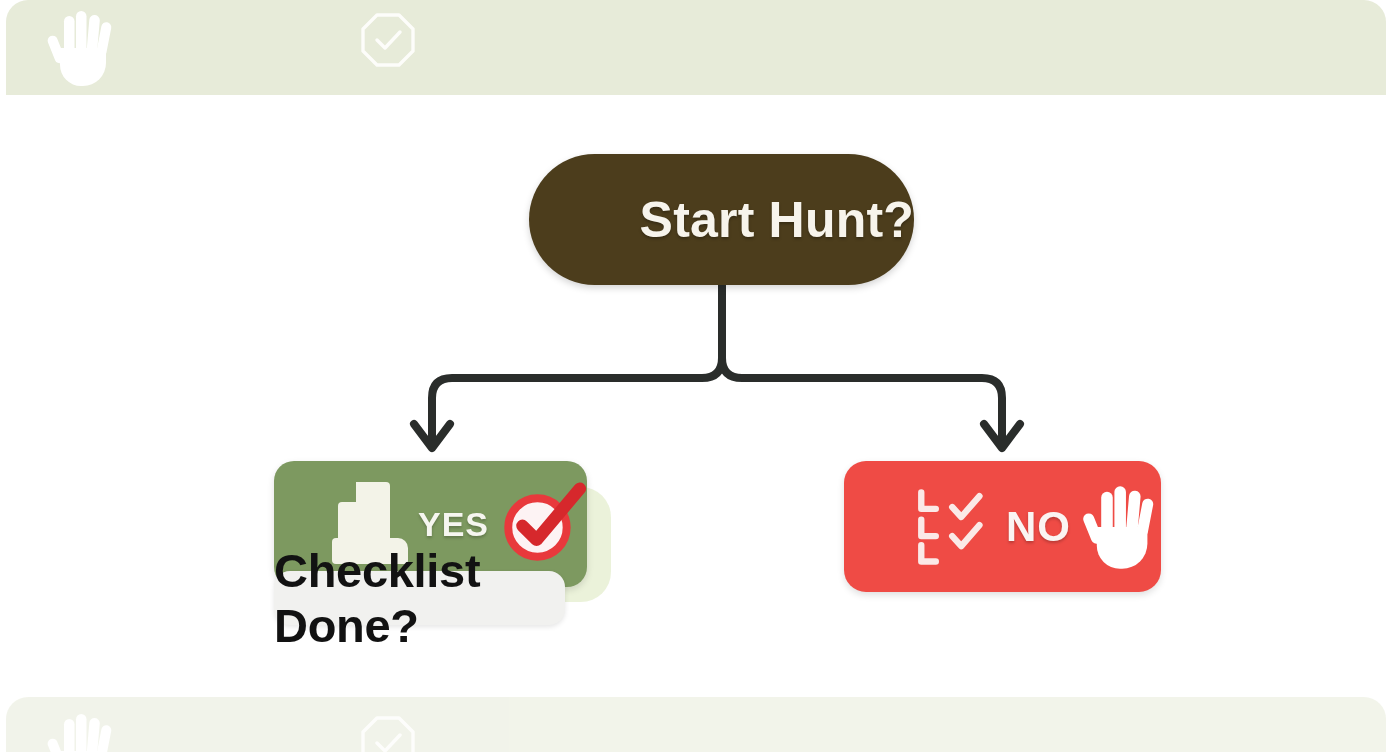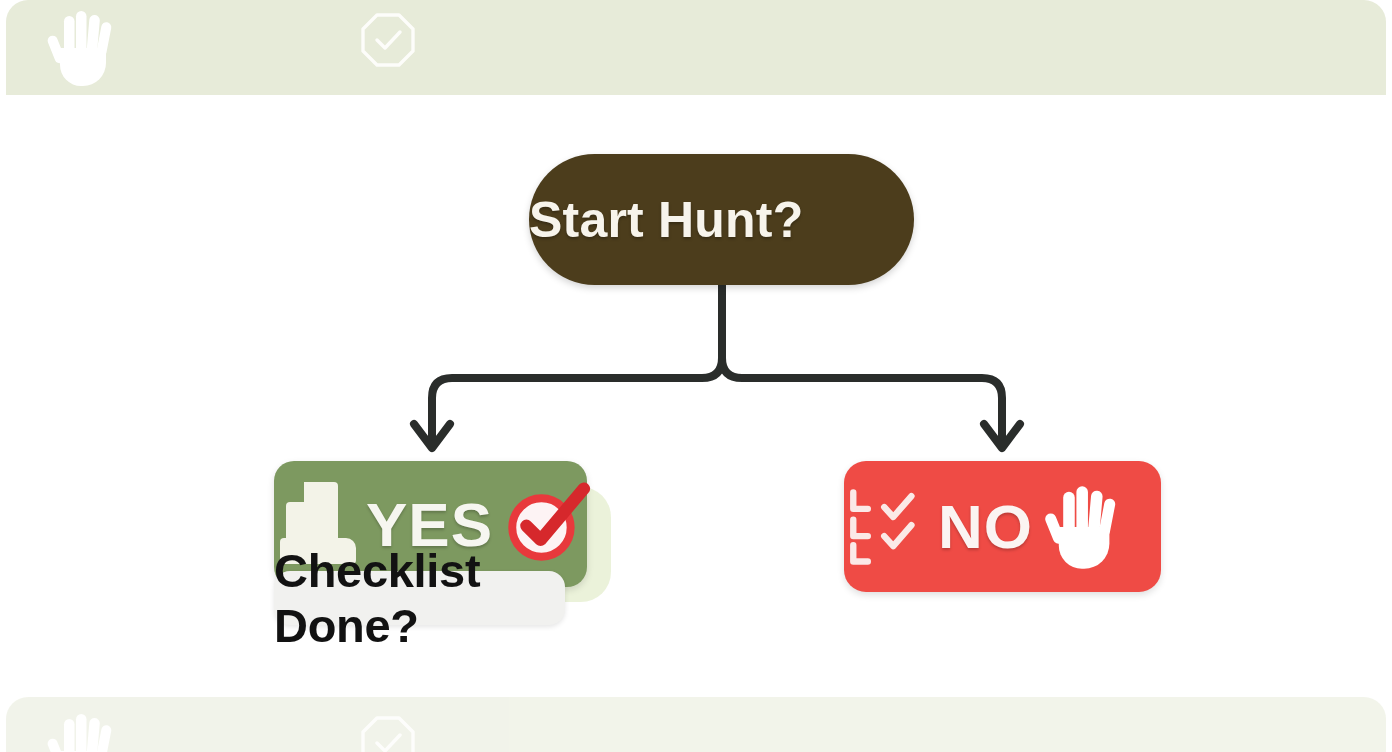--- a/index.html
+++ b/index.html
@@ -23,51 +23,51 @@
 
   .band-hand{position:absolute;left:40px;top:8px;width:72px;height:80px;}
   .band-oct{position:absolute;left:352px;top:10px;width:60px;height:62px;}
   .band-bottom .band-hand{top:14px;}
   .band-bottom .band-oct{top:16px;}
 
   
   #wires{position:absolute;left:0;top:0;width:1392px;height:752px;pointer-events:none;}
 
   
-  .node{position:absolute;display:flex;align-items:center;justify-content:flex-start;}
+  .node{position:absolute;display:flex;align-items:center;justify-content:flex-end;}
 
   .node-root{
     left:529px;top:154px;width:385px;height:131px;
     background:#4c3d1c;border-radius:66px;
     box-shadow:0 3px 7px rgba(0,0,0,.17);
   }
   .node-root .node-text{
     color:#f7f4ec;font-size:50px;font-weight:bold;letter-spacing:.2px;
     text-shadow:0 2px 3px rgba(0,0,0,.28);
   }
 
   .node-yes{
     left:274px;top:461px;width:313px;height:126px;
     background:#7d9960;border-radius:20px;
     gap:6px;
     box-shadow:0 3px 7px rgba(0,0,0,.13);
   }
   .node-yes .node-text{
-    color:#f6f6f0;font-size:62px;font-weight:bold;letter-spacing:1px;
+    color:#f6f6f0;font-size:34px;font-weight:bold;letter-spacing:1px;
     text-shadow:0 2px 3px rgba(0,0,0,.22);
   }
 
   .node-no{
     left:844px;top:461px;width:317px;height:131px;
     background:#ef4b45;border-radius:22px;
     gap:10px;
     box-shadow:0 3px 7px rgba(0,0,0,.13);
   }
   .node-no .node-text{
-    color:#fbf4f2;font-size:62px;font-weight:bold;letter-spacing:1px;
+    color:#fbf4f2;font-size:42px;font-weight:bold;letter-spacing:1px;
     text-shadow:0 2px 3px rgba(0,0,0,.22);
   }
 
   
   .watermark{
     position:absolute;left:515px;top:487px;width:96px;height:115px;
     opacity:.55;pointer-events:none;
   }
 
   

